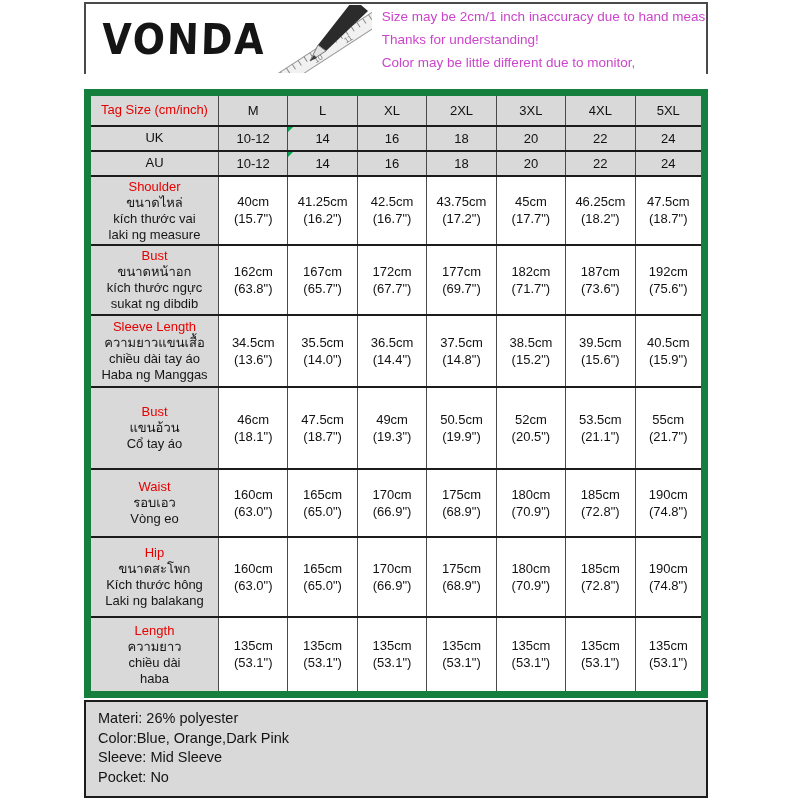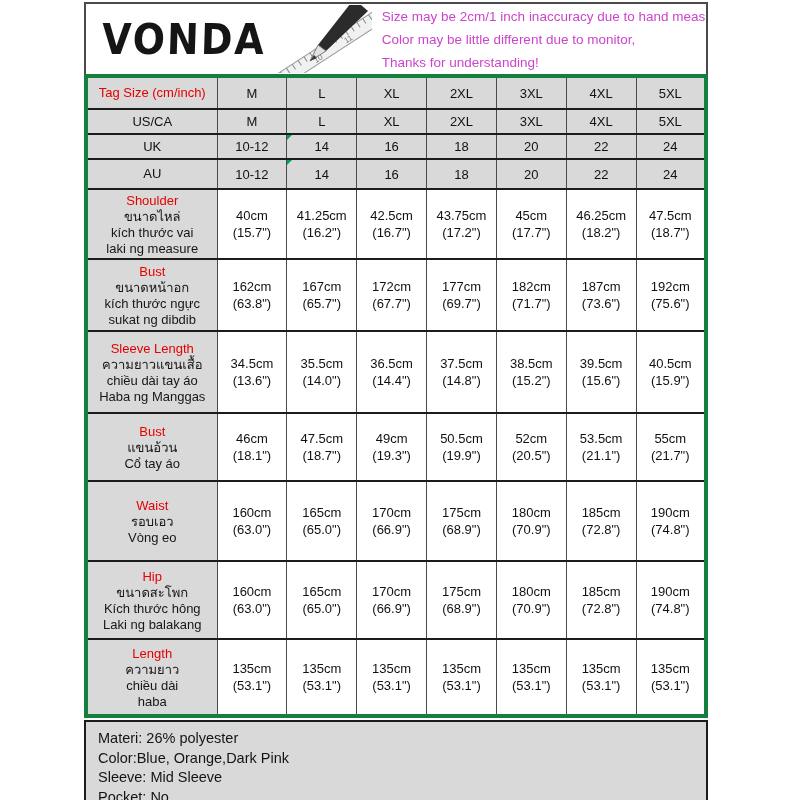--- a/index.html
+++ b/index.html
@@ -22,21 +22,21 @@
   }
   .pencil-ruler{flex:0 0 auto;margin-left:2px;}
   .disclaimer{
     flex:1 1 auto;margin-left:10px;color:var(--pink,#cc44cc);
     font-size:13.5px;line-height:23px;white-space:nowrap;
   }
 
   
   table.size-table{
     width:624px;border-collapse:collapse;table-layout:fixed;
-    border:4px solid #15803d;background:#bef264;
+    border:7px solid #15803d;background:#bef264;margin-top:15px;
   }
   .size-table col.label-col{width:131px;}
   .size-table td{
     box-sizing:border-box;text-align:center;vertical-align:middle;
     font-size:13px;padding:1px 2px;position:relative;
     border-left:1px solid #4a4a4a;border-right:1px solid #4a4a4a;
     border-top:2px solid #1c1c1c;border-bottom:2px solid #1c1c1c;
   }
   .grey{background:var(--cell-grey,#d9d9d9);}
   .red{color:var(--red,#e60000);}
@@ -83,22 +83,22 @@
         <text x="42" y="54" font-size="8" fill="#777" font-family="Liberation Sans, sans-serif">10</text>
         <text x="78" y="54" font-size="8" fill="#777" font-family="Liberation Sans, sans-serif">11</text>
       </g>
       <polygon points="86,-6 100,6 58,46 50,40" fill="#2b2b2b"></polygon>
       <polygon points="50,40 58,46 42,56" fill="#e3e3e3" stroke="#7a7a7a" stroke-width="1"></polygon>
       <polygon points="46,50 49,53 42,56" fill="#3a3a3a"></polygon>
     </svg>
 
     <div class="disclaimer">
       <div>Size may be 2cm/1 inch inaccuracy due to hand measure,</div>
+      <div>Thanks for understanding!</div>
       <div>Color may be little different due to monitor,</div>
-      <div>Thanks for understanding!</div>
     </div>
 
   </div>
 
   <table class="size-table">
     <colgroup>
       <col class="label-col">
         <col>
         <col>
         <col>
@@ -112,30 +112,20 @@
           <td class="label-cell grey red">Tag Size (cm/inch)</td>
           <td class="size-cell grey">M</td>
           <td class="size-cell grey">L</td>
           <td class="size-cell grey">XL</td>
           <td class="size-cell grey">2XL</td>
           <td class="size-cell grey">3XL</td>
           <td class="size-cell grey">4XL</td>
           <td class="size-cell grey">5XL</td>
         </tr>
         <tr>
-          <td class="label-cell grey">US/CA</td>
-          <td class="size-cell grey">M</td>
-          <td class="size-cell grey">L</td>
-          <td class="size-cell grey">XL</td>
-          <td class="size-cell grey">2XL</td>
-          <td class="size-cell grey">3XL</td>
-          <td class="size-cell grey">4XL</td>
-          <td class="size-cell grey">5XL</td>
-        </tr>
-        <tr>
           <td class="label-cell grey">UK</td>
           <td class="size-cell grey">10-12</td>
           <td class="size-cell grey green-flag">14</td>
           <td class="size-cell grey">16</td>
           <td class="size-cell grey">18</td>
           <td class="size-cell grey">20</td>
           <td class="size-cell grey">22</td>
           <td class="size-cell grey">24</td>
         </tr>
         <tr>

